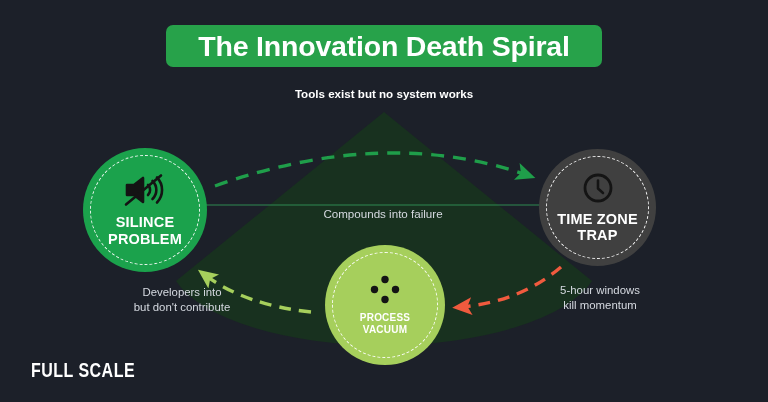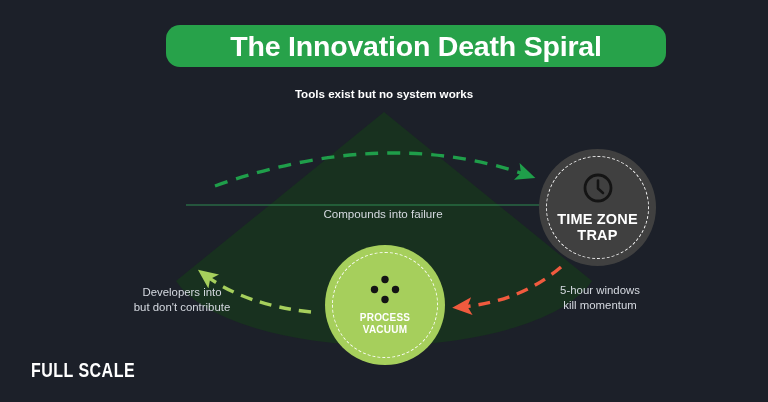--- a/index.html
+++ b/index.html
@@ -16,24 +16,24 @@
     height: 402px;
     background: #1c2029;
     overflow: hidden;
   }
 
   
   #title-banner {
     position: absolute;
     left: 166px;
     top: 25px;
-    width: 500px;
+    width: 436px;
     height: 42px;
     background: #27a24a;
-    border-radius: 14px;
+    border-radius: 7px;
     display: flex;
     align-items: center;
     justify-content: center;
   }
   #title-text {
     color: #ffffff;
     font-size: 28.5px;
     font-weight: bold;
     letter-spacing: -0.2px;
     white-space: nowrap;
@@ -180,20 +180,34 @@
 
     <path d="M 561 267 Q 520 302 461 307" fill="none" stroke="#f05a3e" stroke-width="3.4" stroke-dasharray="12 8" stroke-linecap="butt" marker-end="url(#ah-orange)"></path>
 
     <path d="M 311 312 Q 245 305 205 275" fill="none" stroke="#a6cf5c" stroke-width="3.4" stroke-dasharray="12 8" stroke-linecap="butt" marker-end="url(#ah-lime)"></path>
   </svg>
 
   <div id="title-banner">
     <div id="title-text">The Innovation Death Spiral</div>
   </div>
 
+  <div class="node" id="node-silence">
+    <span class="ring"></span>
+    <span class="node-icon">
+      <svg width="44" height="34" viewBox="0 0 44 34" xmlns="http://www.w3.org/2000/svg">
+        <path d="M4 12 L11 12 L20 5 L20 29 L11 22 L4 22 Z" fill="#141414" stroke="#141414" stroke-width="2.6" stroke-linejoin="round"></path>
+        <path d="M25 12 A 7 7 0 0 1 25 22" fill="none" stroke="#141414" stroke-width="2.6" stroke-linecap="round"></path>
+        <path d="M29.5 8 A 12.5 12.5 0 0 1 29.5 26" fill="none" stroke="#141414" stroke-width="2.6" stroke-linecap="round"></path>
+        <path d="M34 4.5 A 18 18 0 0 1 34 29.5" fill="none" stroke="#141414" stroke-width="2.6" stroke-linecap="round"></path>
+        <line x1="3" y1="31.5" x2="38" y2="2.5" stroke="#141414" stroke-width="2.6" stroke-linecap="round"></line>
+      </svg>
+    </span>
+    <div class="node-label">SILINCE
+PROBLEM</div>
+  </div>
 
   <div class="node" id="node-timezone">
     <span class="ring"></span>
     <span class="node-icon">
       <svg width="32" height="32" viewBox="0 0 32 32" xmlns="http://www.w3.org/2000/svg">
         <circle cx="16" cy="16" r="13" fill="none" stroke="#141414" stroke-width="2.8"></circle>
         <path d="M16 8.5 L16 16.5 L21 21" fill="none" stroke="#141414" stroke-width="2.6" stroke-linecap="round" stroke-linejoin="round"></path>
       </svg>
     </span>
     <div class="node-label">TIME ZONE

